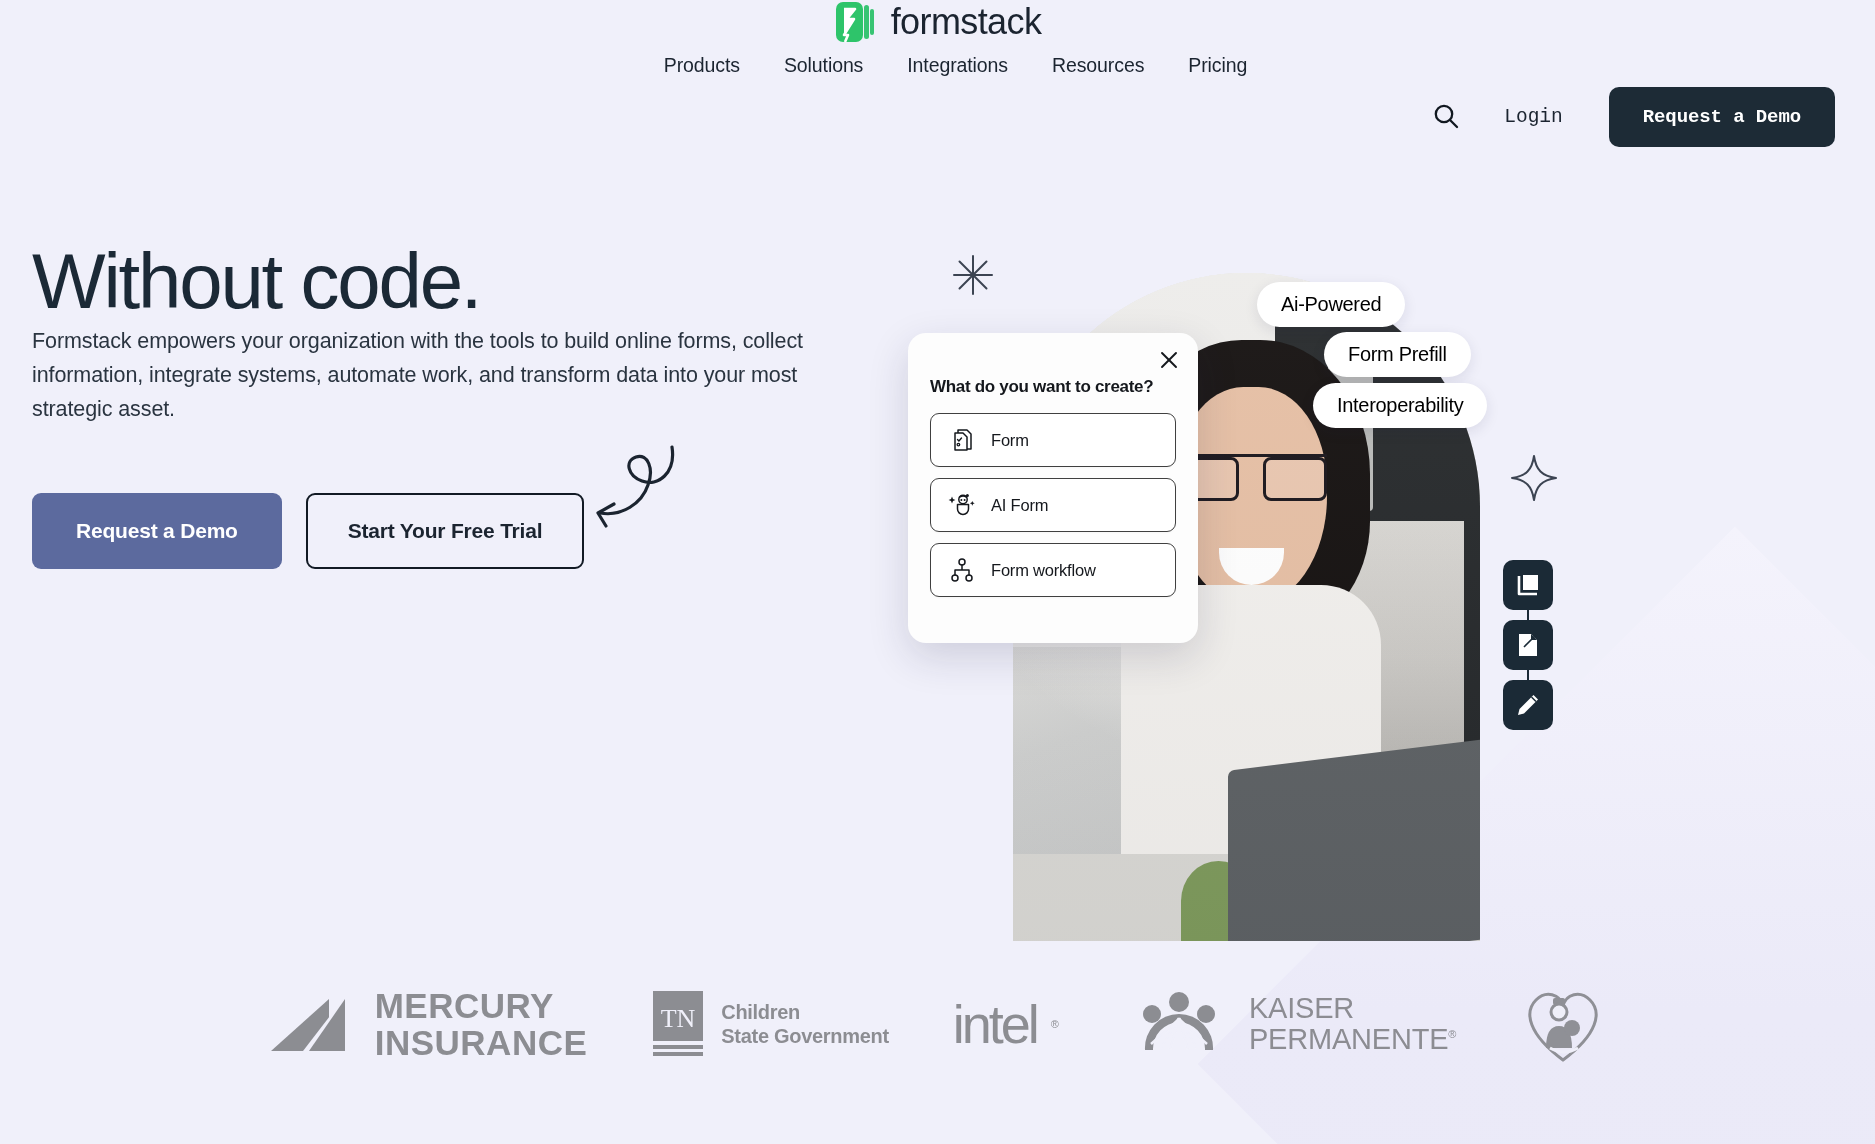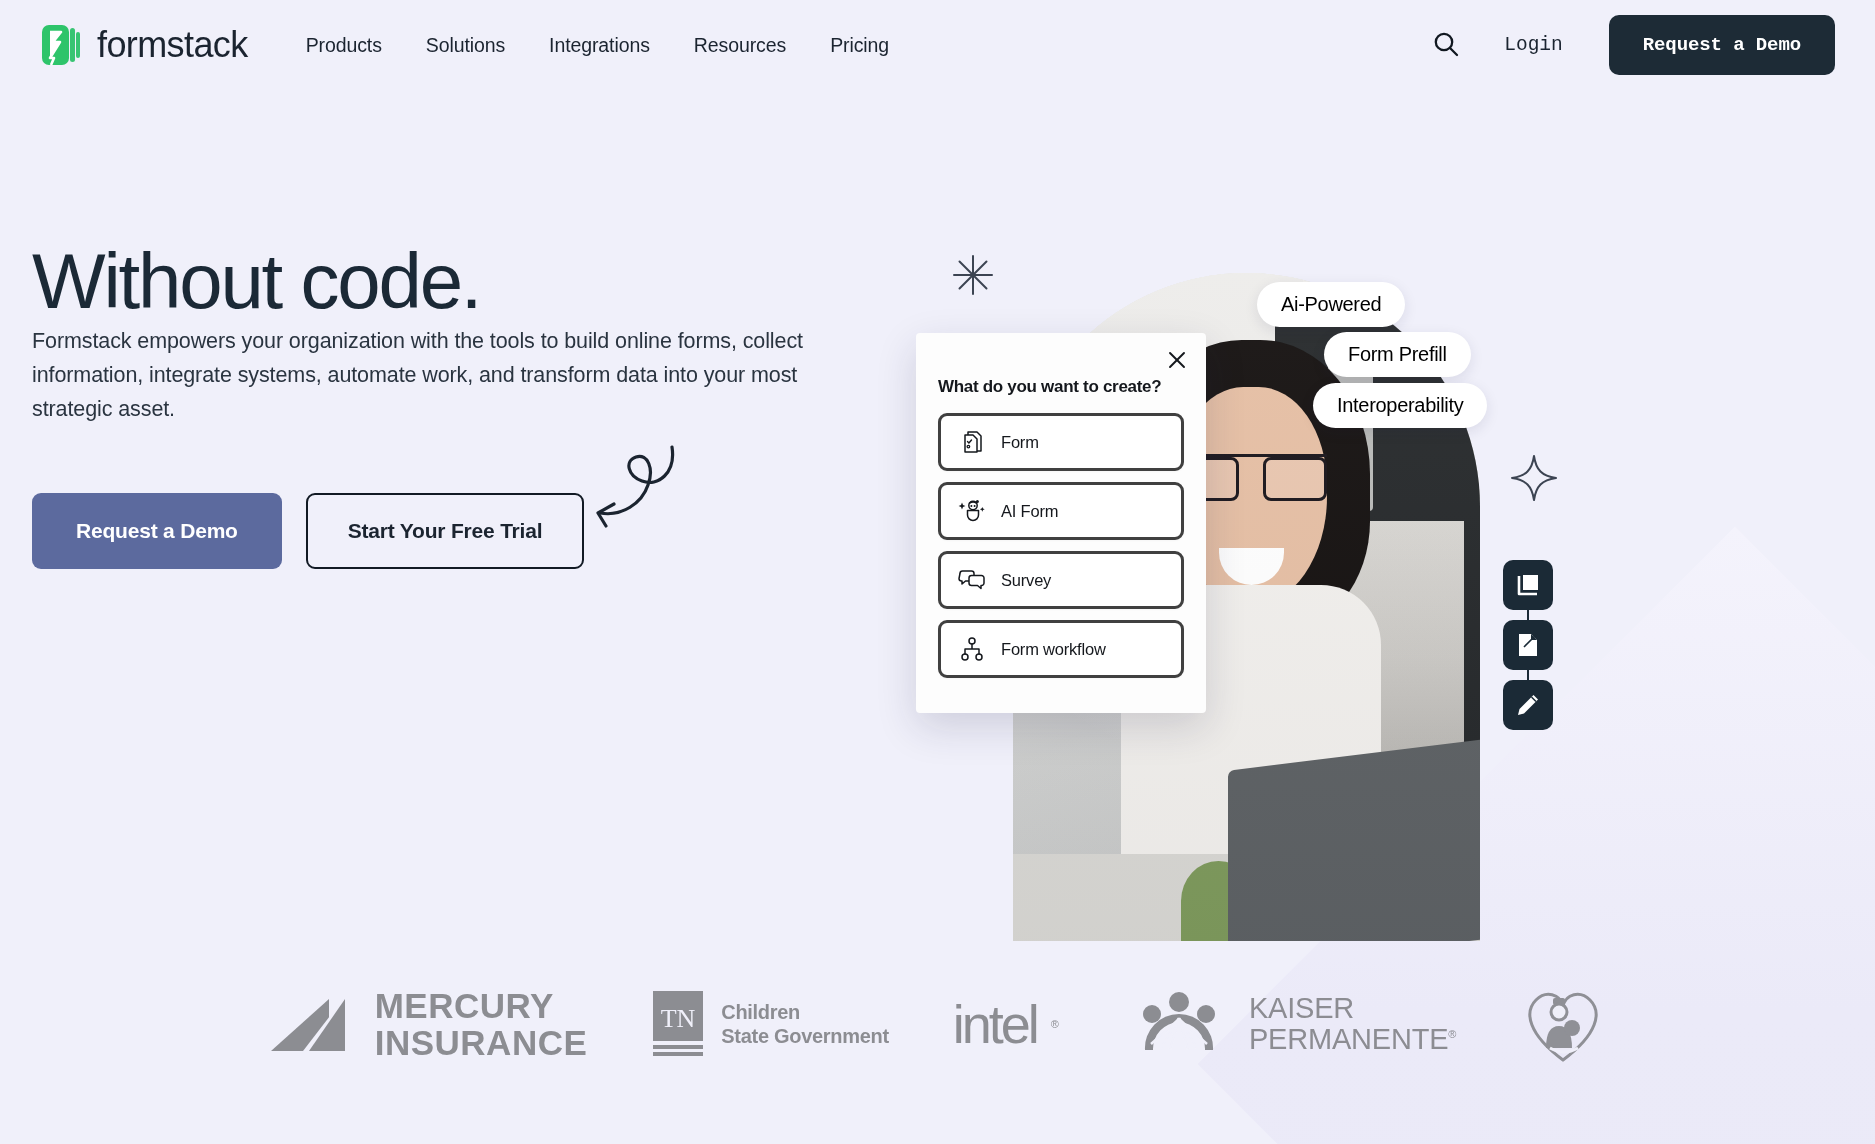--- a/index.html
+++ b/index.html
@@ -14,21 +14,21 @@
     position: absolute; right: -240px; bottom: -300px;
     width: 760px; height: 760px;
     background: linear-gradient(135deg, #f4f3fc 0%, #ebeaf8 45%, #eae9f7 100%);
     transform: rotate(45deg);
     pointer-events: none;
   }
 
   
   .header {
     position: absolute; top: 0; left: 0; right: 0; height: 90px;
-    display: flex; align-items: center; padding: 0 40px;
+    display: flex; align-items: center; padding: 0 40px; flex-direction: column;
   }
   .brand { display: flex; align-items: center; gap: 12px; }
   .brand-mark { position: relative; width: 45px; height: 44px; flex: none; }
   .brand-text { font-size: 36px; font-weight: 400; color: #1b2430; letter-spacing: -0.6px; }
   .nav { display: flex; align-items: center; gap: 0; margin-left: 36px; }
   .nav-item {
     font-size: 19.5px; color: #1b2430; padding: 10px 22px; cursor: pointer;
     white-space: nowrap; letter-spacing: -0.1px;
   }
   .header-right { margin-left: auto; display: flex; align-items: center; gap: 8px; font-family: Liberation Mono, monospace; }
@@ -123,36 +123,36 @@
   .ph-laptop {
     position: absolute; right: -4%; bottom: -2%; width: 58%; height: 30%;
     background: #5d6164; border-radius: 6px 6px 0 0; transform: skewY(-7deg);
   }
   .ph-desk { position: absolute; left: 0; bottom: 0; width: 100%; height: 13%; background: #d9d8d4; }
   .ph-plant { position: absolute; left: 36%; bottom: 0; width: 16%; height: 12%; background: #7e9a5c; border-radius: 50% 50% 0 0; }
   .ph-tint { position: absolute; inset: 0; background: linear-gradient(180deg, rgba(255,255,255,.05), rgba(30,30,40,.04)); }
 
   
   .modal {
-    position: absolute; left: 16px; top: 103px; width: 290px; min-height: 310px;
-    background: #fdfdfd; border-radius: 4px;
+    position: absolute; left: 8px; top: 103px; width: 290px; min-height: 310px;
+    background: #fdfdfd; border-radius: 18px;
     box-shadow: 0 14px 40px rgba(30,34,70,.16);
     padding: 20px 22px 24px;
   }
   .modal-close {
     position: absolute; right: 14px; top: 12px; width: 30px; height: 30px;
     display: flex; align-items: center; justify-content: center; cursor: pointer;
   }
   .modal-title {
     font-size: 17px; font-weight: 600; color: #15181d; margin: 24px 0 16px;
     letter-spacing: -0.3px;
   }
   .opt {
     display: flex; align-items: center; gap: 14px;
-    background: #fff; border: 3px solid #404040; border-radius: 9px;
+    background: #fff; border: 1px solid #404040; border-radius: 9px;
     padding: 11px 16px; margin-bottom: 11px; cursor: pointer;
     box-shadow: 0 1px 2px rgba(0,0,0,.03);
   }
   .opt-icon { width: 30px; height: 30px; flex: none; display: flex; align-items: center; justify-content: center; }
   .opt-label { font-size: 16.5px; color: #15181d; letter-spacing: -0.2px; }
 
   
   .pill {
     position: absolute; background: #fff; border-radius: 40px;
     padding: 11px 24px; font-size: 20px; color: #000000;
@@ -317,29 +317,20 @@
             <circle cx="19.4" cy="3.6" r="1.5" fill="#15181d"></circle>
             <circle cx="13.4" cy="8" r="1" fill="#15181d"></circle>
             <circle cx="16.6" cy="8" r="1" fill="#15181d"></circle>
             <path d="M9.5 12.5 h11 v4.5 a5.5 5.5 0 0 1 -11 0 z" fill="none" stroke="#15181d" stroke-width="1.5" stroke-linejoin="round"></path>
             <path d="M23.6 10.6 l.7 -1.7 l.7 1.7 l1.7 .7 l-1.7 .7 l-.7 1.7 l-.7 -1.7 l-1.7 -.7 z" fill="#15181d"></path>
           </svg>
         </span>
         <span class="opt-label">AI Form</span>
       </div>
 
-      <div class="opt">
-        <span class="opt-icon">
-          <svg width="28" height="22" viewBox="0 0 28 22">
-            <path d="M2 4.5 a2.5 2.5 0 0 1 2.5 -2.5 h9 a2.5 2.5 0 0 1 2.5 2.5 v5 a2.5 2.5 0 0 1 -2.5 2.5 h-6 l-3.5 3 v-3 h-.5 a2.5 2.5 0 0 1 -2.5 -2.5 z" fill="none" stroke="#15181d" stroke-width="1.5" stroke-linejoin="round"></path>
-            <path d="M11 9 a2.5 2.5 0 0 1 2.5 -2.5 h10 a2.5 2.5 0 0 1 2.5 2.5 v5 a2.5 2.5 0 0 1 -2.5 2.5 h-.5 v3 l-3.5 -3 h-6 a2.5 2.5 0 0 1 -2.5 -2.5 z" fill="#fff" stroke="#15181d" stroke-width="1.5" stroke-linejoin="round"></path>
-          </svg>
-        </span>
-        <span class="opt-label">Survey</span>
-      </div>
 
       <div class="opt">
         <span class="opt-icon">
           <svg width="26" height="26" viewBox="0 0 26 26">
             <circle cx="13" cy="5" r="3" fill="none" stroke="#15181d" stroke-width="1.5"></circle>
             <circle cx="6" cy="21" r="3" fill="none" stroke="#15181d" stroke-width="1.5"></circle>
             <circle cx="20" cy="21" r="3" fill="none" stroke="#15181d" stroke-width="1.5"></circle>
             <path d="M13 8 v5 M6 18 v-5 h14 v5" fill="none" stroke="#15181d" stroke-width="1.5" stroke-linecap="round" stroke-linejoin="round"></path>
           </svg>
         </span>

